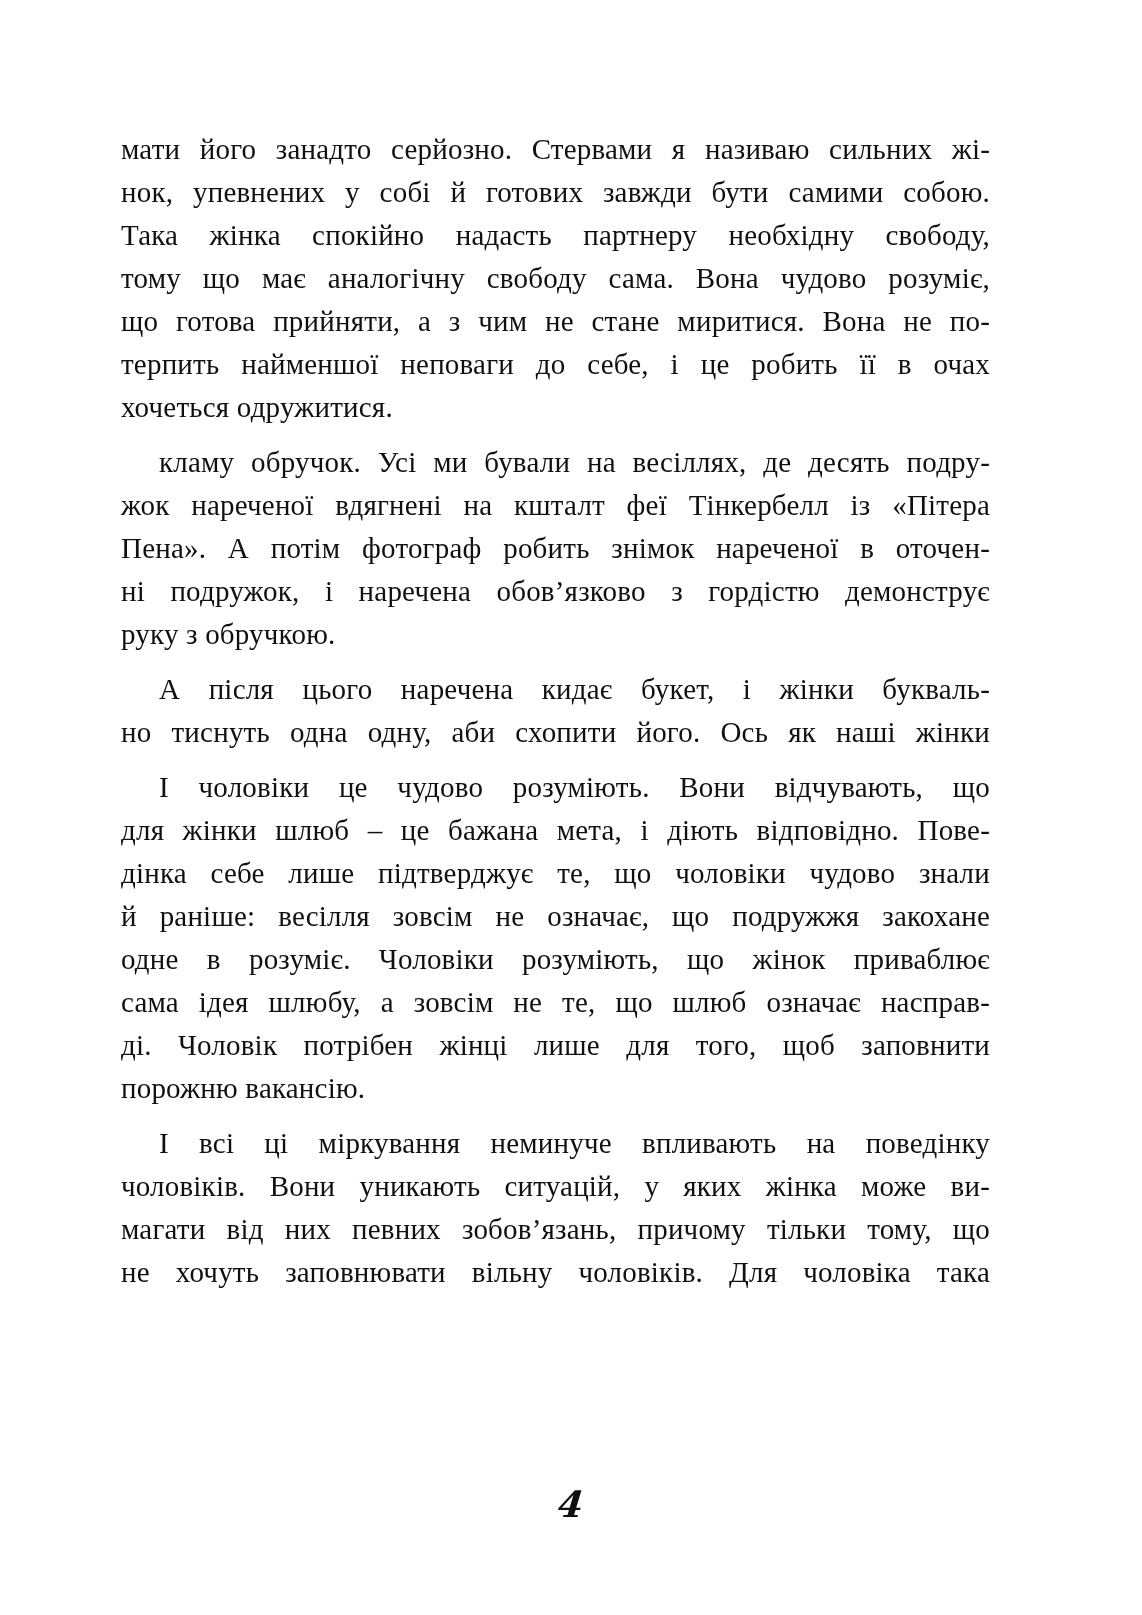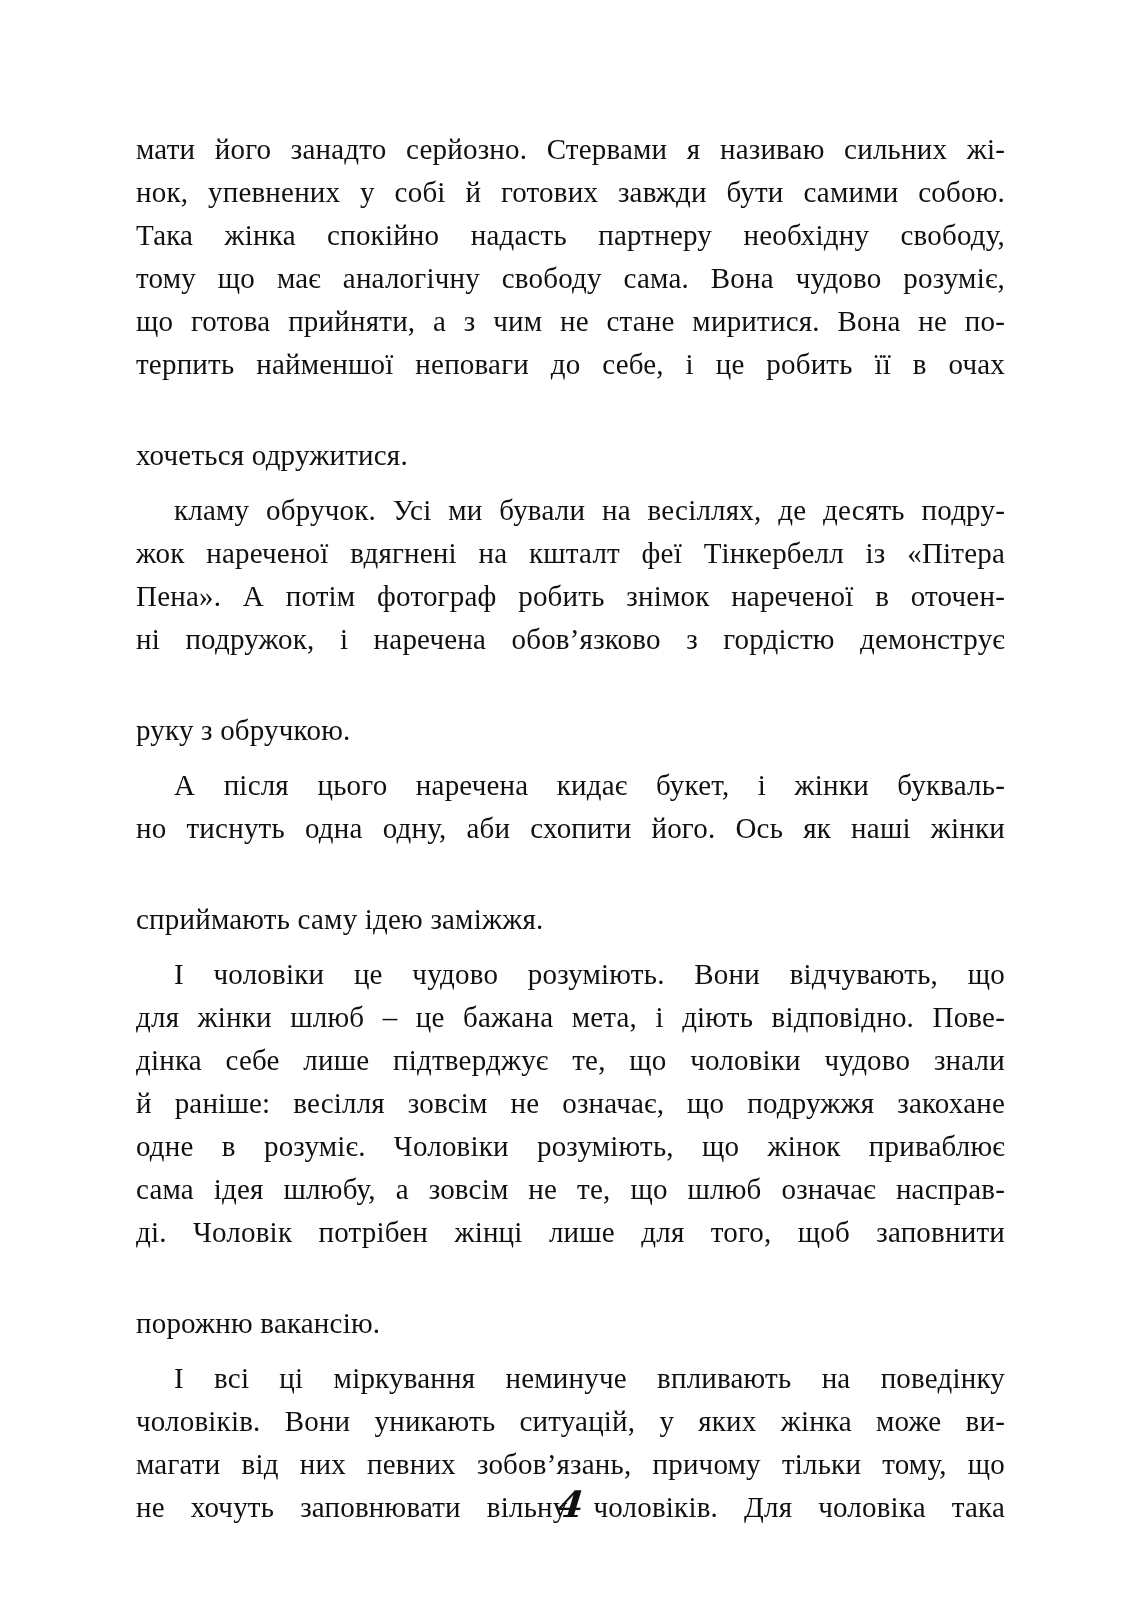--- a/index.html
+++ b/index.html
@@ -15,41 +15,40 @@
     position: relative;
     overflow: hidden;
   }
   .page {
     position: absolute;
     inset: 0;
     background: #ffffff;
   }
   .text-block {
     position: absolute;
-    left: 136px;
+    left: 121px;
     top: 128px;
     width: 869px;
   }
   .para {
     margin: 0 0 12px 0;
     padding: 0;
   }
   .line {
     font-size: 29px;
     line-height: 43px;
     height: 43px;
     text-align: justify;
     text-align-last: justify;
     white-space: normal;
     letter-spacing: 0.2px;
   }
   .line.last {
     text-align: left;
     text-align-last: left;
-    margin-top: 48px;
   }
   .para.indent .line:first-child {
     text-indent: 38px;
   }
   .folio {
     position: absolute;
     left: 0;
     top: 1482px;
     width: 1142px;
     text-align: center;
@@ -78,21 +77,20 @@
       <div class="para indent">
         <div class="line">кламу обручок. Усі ми бували на весіллях, де десять подру-</div>
         <div class="line">жок нареченої вдягнені на кшталт феї Тінкербелл із «Пітера</div>
         <div class="line">Пена». А потім фотограф робить знімок нареченої в оточен-</div>
         <div class="line">ні подружок, і наречена обов’язково з гордістю демонструє</div>
         <div class="line last">руку з обручкою.</div>
       </div>
       <div class="para indent">
         <div class="line">А після цього наречена кидає букет, і жінки букваль-</div>
         <div class="line">но тиснуть одна одну, аби схопити його. Ось як наші жінки</div>
-        <div class="line last">сприймають саму ідею заміжжя.</div>
       </div>
       <div class="para indent">
         <div class="line">І чоловіки це чудово розуміють. Вони відчувають, що</div>
         <div class="line">для жінки шлюб – це бажана мета, і діють відповідно. Пове-</div>
         <div class="line">дінка себе лише підтверджує те, що чоловіки чудово знали</div>
         <div class="line">й раніше: весілля зовсім не означає, що подружжя закохане</div>
         <div class="line">одне в розуміє. Чоловіки розуміють, що жінок приваблює</div>
         <div class="line">сама ідея шлюбу, а зовсім не те, що шлюб означає насправ-</div>
         <div class="line">ді. Чоловік потрібен жінці лише для того, щоб заповнити</div>
         <div class="line last">порожню вакансію.</div>

